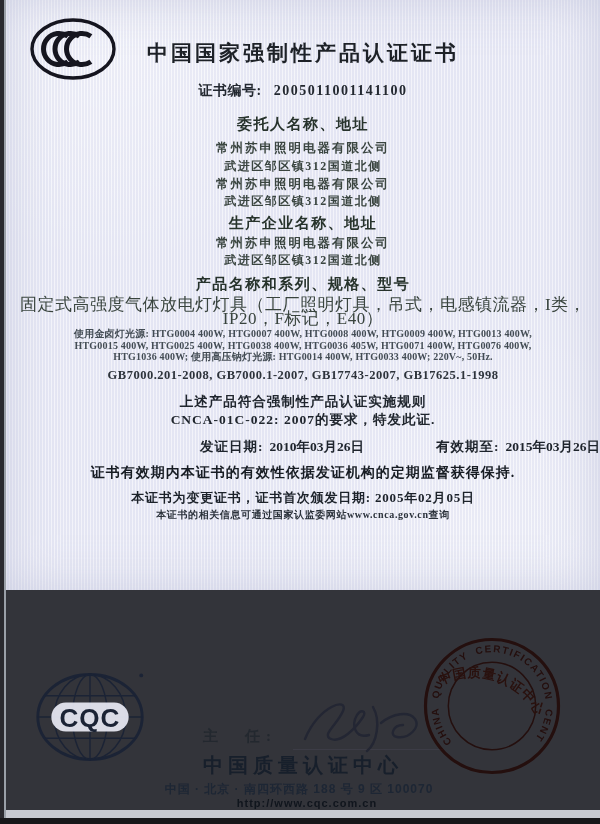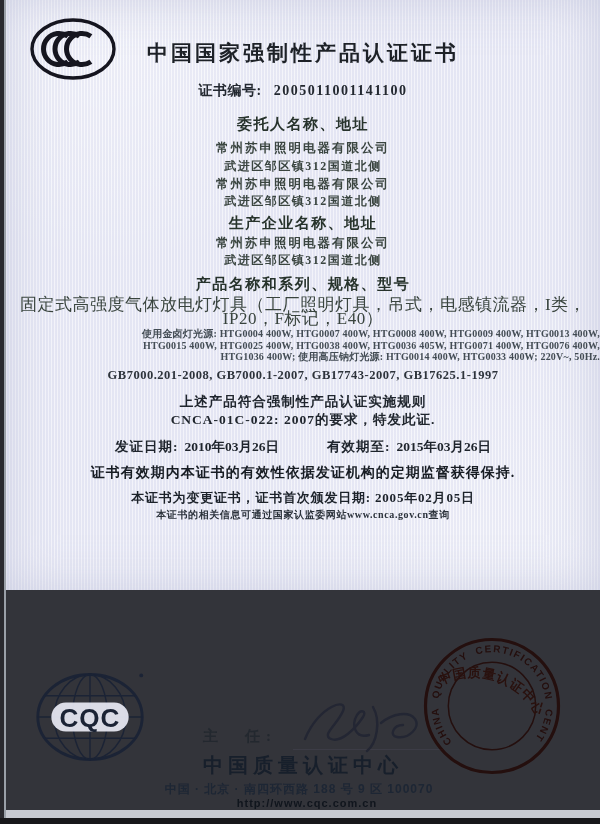--- a/index.html
+++ b/index.html
@@ -27,26 +27,26 @@
   .certno-row .num { margin-left:8px; letter-spacing:1.5px; }
 
   .sec-h  { font-size:15px; font-weight:bold; color:#27332c; letter-spacing:1.5px; line-height:18px; }
   .sec-v  { font-size:12.5px; font-weight:bold; color:#3a4540; letter-spacing:2px; line-height:15px; }
   .sec-a  { font-size:12px; font-weight:bold; color:#3a4540; letter-spacing:1.5px; line-height:14px; }
 
   .mt16{margin-top:16px}.mt10{margin-top:10px}.mt8{margin-top:8px}.mt6{margin-top:6px}
   .mt5{margin-top:5px}.mt4{margin-top:4px}.mt3{margin-top:3px}.mt2{margin-top:2px}.mt1{margin-top:1px}
 
   .prod-desc { font-size:17px; font-weight:normal; color:#39443e; line-height:14px; letter-spacing:0.5px; }
-  .models { font-size:10px; font-weight:bold; color:#434c54; line-height:11.5px; letter-spacing:0.2px;text-align:right; }
+  .models { font-size:10px; font-weight:bold; color:#434c54; line-height:11.5px; letter-spacing:0.2px; }
 
   .std-val { font-size:12.5px; font-weight:bold; color:#2d333b; line-height:15px; letter-spacing:0.5px; }
   .comp { font-size:13.5px; font-weight:bold; color:#20262e; line-height:17px; letter-spacing:1px; }
 
-  .dates-row { margin-top:10px; display:flex; justify-content:center; gap:48px; font-size:13.5px; font-weight:bold; color:#1e242c; line-height:17px; }
+  .dates-row { margin-top:10px; display:flex; justify-content:flex-end; gap:72px; font-size:13.5px; font-weight:bold; color:#1e242c; line-height:17px; }
   .dates-row .lbl { letter-spacing:1px; margin-right:6px; }
 
   .note-validity { margin-top:9px; font-size:14px; font-weight:bold; color:#171c23; letter-spacing:1px; line-height:17px; }
   .note-change   { margin-top:9px; font-size:13px; font-weight:bold; color:#1c222a; letter-spacing:0.8px; line-height:16px; }
   .note-info     { margin-top:3px; font-size:10px; font-weight:bold; color:#2a313a; letter-spacing:0.6px; line-height:12px; }
 
   .ccc-logo { position:absolute; left:22px; top:16px; width:90px; height:66px; }
   .cqc-logo { position:absolute; left:26px; top:668px; width:116px; height:98px; }
 
   .director-row { position:absolute; left:0; right:0; top:698px; display:flex; justify-content:center; align-items:flex-end; gap:16px; transform:translateX(20px); }
@@ -95,21 +95,21 @@
     <div class="sec-v mt4">常州苏申照明电器有限公司</div>
     <div class="sec-a mt2">武进区邹区镇312国道北侧</div>
 
     <div class="sec-h mt8">产品名称和系列、规格、型号</div>
     <div class="prod-desc mt5">固定式高强度气体放电灯灯具（工厂照明灯具，吊式，电感镇流器，I类，</div>
     <div class="prod-desc">IP20，F标记，E40）</div>
     <div class="models mt2">使用金卤灯光源: HTG0004 400W, HTG0007 400W, HTG0008 400W, HTG0009 400W, HTG0013 400W,</div>
     <div class="models">HTG0015 400W, HTG0025 400W, HTG0038 400W, HTG0036 405W, HTG0071 400W, HTG0076 400W,</div>
     <div class="models">HTG1036 400W; 使用高压钠灯光源: HTG0014 400W, HTG0033 400W; 220V~, 50Hz.</div>
 
-    <div class="std-val mt5">GB7000.201-2008, GB7000.1-2007, GB17743-2007, GB17625.1-1997</div>
+    <div class="std-val mt5">GB7000.201-2008, GB7000.1-2007, GB17743-2007, GB17625.1-1998</div>
 
     <div class="comp mt10">上述产品符合强制性产品认证实施规则</div>
     <div class="comp mt1">CNCA-01C-022: 2007的要求，特发此证.</div>
 
     <div class="dates-row">
       <div>
         <span class="lbl">发证日期:</span><span>2010年03月26日</span>
       </div>
       <div>
         <span class="lbl">有效期至:</span><span>2015年03月26日</span>

